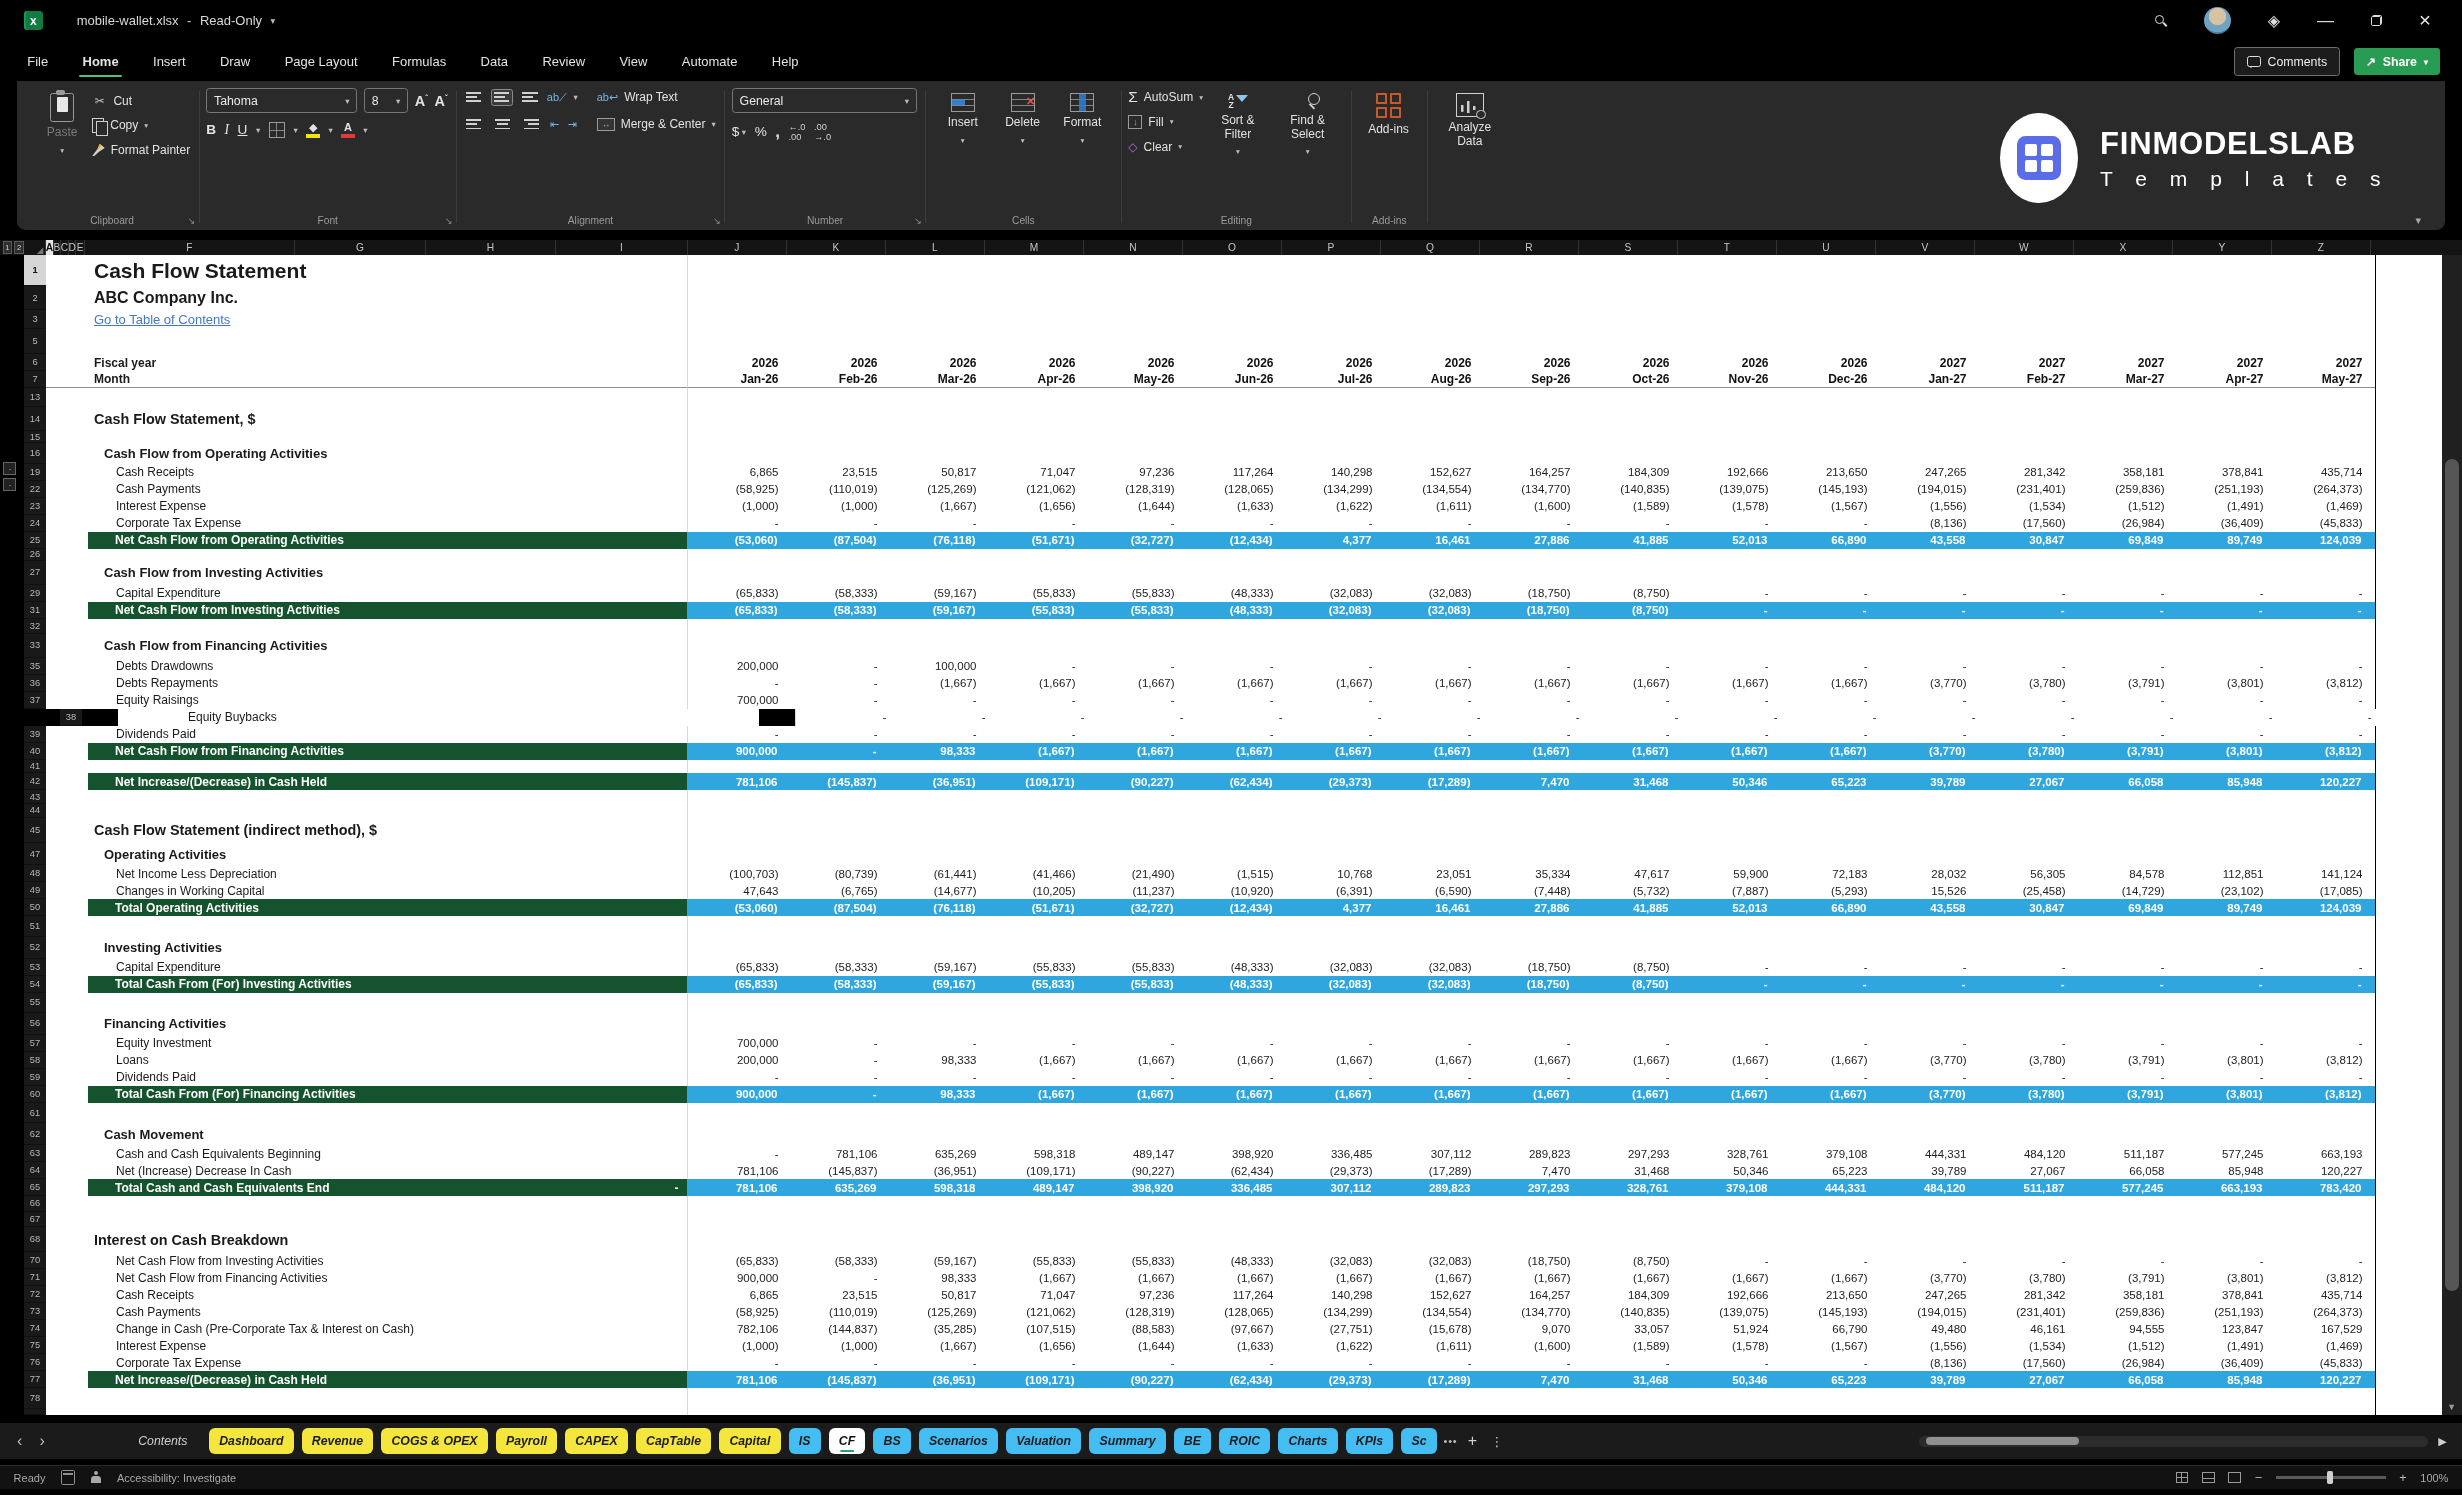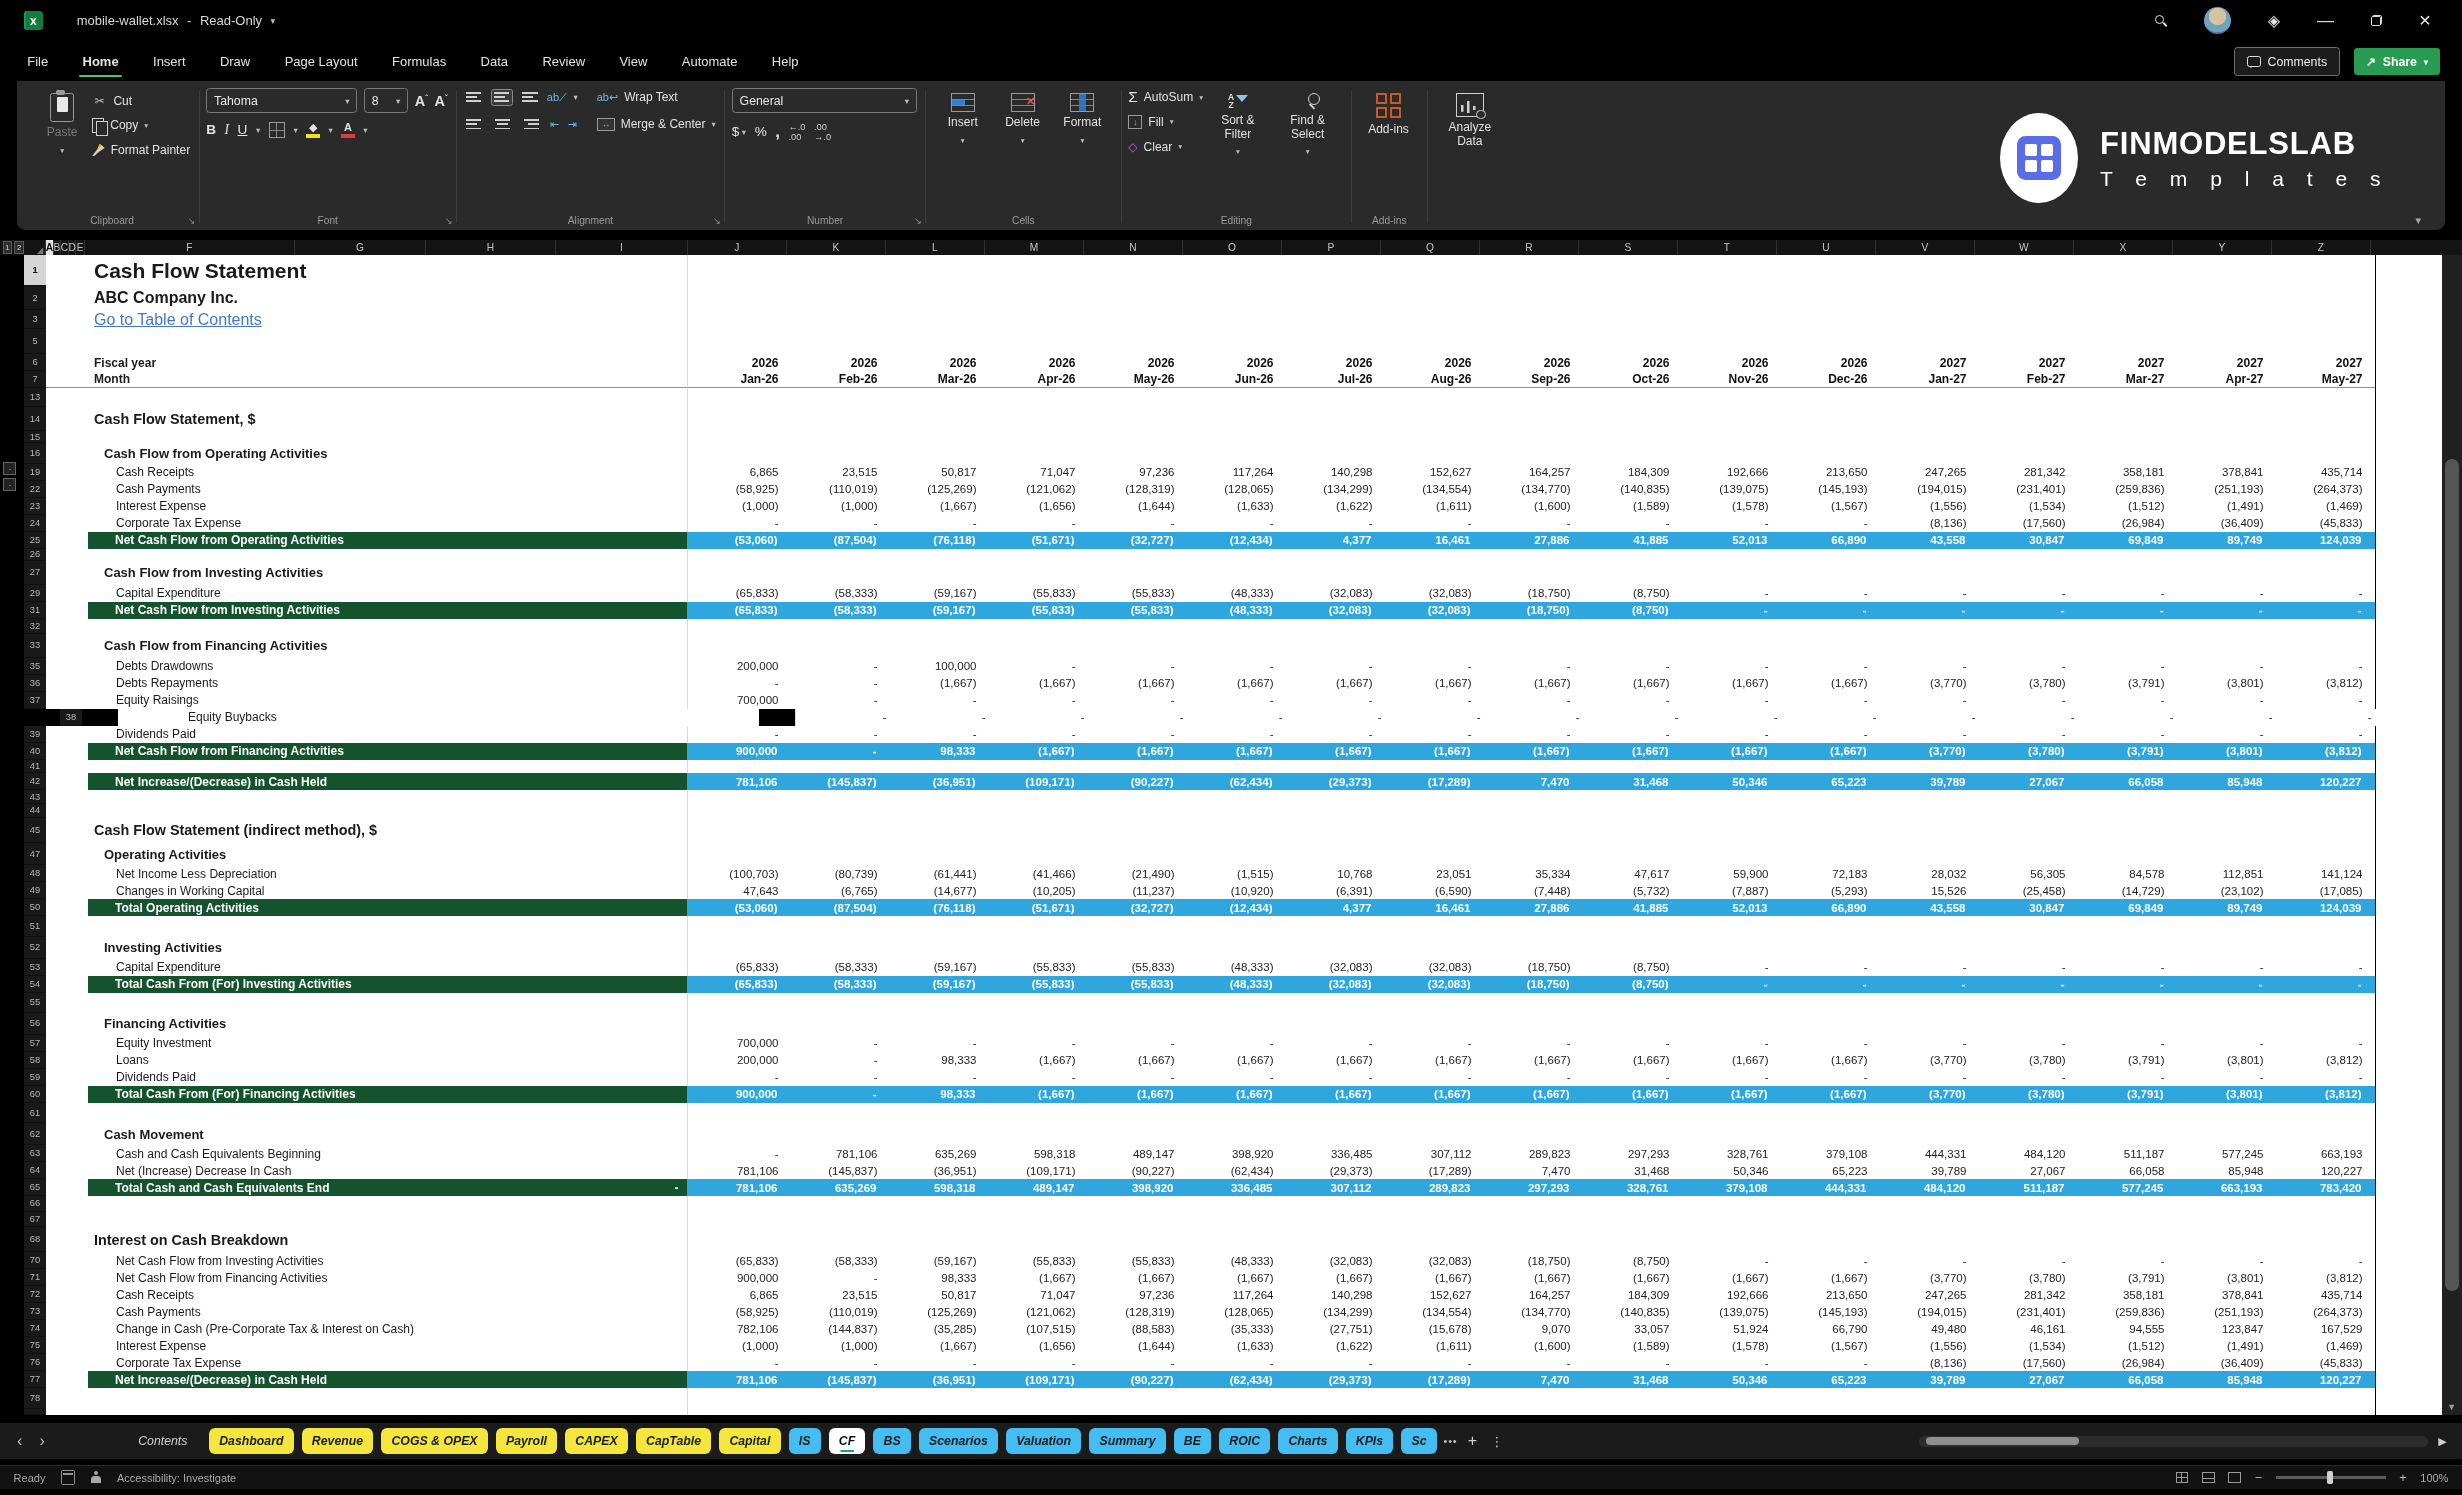--- a/index.html
+++ b/index.html
@@ -117,21 +117,21 @@
   .row{display:flex;flex:none;}
   .row.fill{flex:1;}
   .og{width:24px;background:#000;flex:none;}
   .rn{width:22px;flex:none;background:#191919;color:#b8b8b8;font-size:9.3px;display:flex;align-items:center;justify-content:center;border-bottom:0.8px solid #101010;box-sizing:border-box;}
   .rn.sel{background:#d5d5d5;color:#111;font-weight:bold;}
   .lbl-area{width:641px;flex:none;background:#fff;display:flex;align-items:center;box-sizing:border-box;color:#1a1a1a;}
   .cells{width:1688px;flex:none;background:#fff;display:flex;border-left:0.8px solid #d9d9d9;box-sizing:border-box;}
   .c{width:99px;flex:none;display:flex;align-items:center;justify-content:flex-end;padding-right:8.5px;box-sizing:border-box;font-size:11.5px;color:#222;}
   .r-title .lbl{font-size:21px;font-weight:bold;padding-left:48px;}
   .r-company .lbl{font-size:16px;font-weight:bold;padding-left:48px;}
-  .r-link .lbl{font-size:16px;padding-left:48px;color:#4477cc;text-decoration:underline;}
+  .r-link .lbl{font-size:13px;padding-left:48px;color:#4477cc;text-decoration:underline;}
   .r-section .lbl{font-size:14.4px;font-weight:bold;padding-left:48px;}
   .r-header .lbl{font-size:13px;font-weight:bold;padding-left:58px;}
   .r-item .lbl{font-size:12px;padding-left:70px;}
   .r-years .lbl,.r-months .lbl{font-size:12px;font-weight:bold;padding-left:48px;}
   .r-years .c,.r-months .c{font-weight:bold;font-size:12px;color:#111;}
   .r-months .lbl-area,.r-months .cells{border-bottom:1.7px solid #8f8f8f;}
   .r-total .lbl-area{padding-left:42px;}
   .r-total .bar{flex:1;height:100%;background:#14532d;display:flex;align-items:center;padding-left:27px;color:#fff;font-weight:bold;font-size:12px;box-sizing:border-box;}
   .r-total .cells{background:#2FA7DE;border-left:none;}
   .r-total .c{color:#fff;font-weight:bold;}
@@ -1537,21 +1537,21 @@
           <div class="rn">74</div>
           <div class="lbl-area">
             <span class="lbl">Change in Cash (Pre-Corporate Tax &amp; Interest on Cash)</span>
           </div>
           <div class="cells">
             <div class="c">782,106</div>
             <div class="c">(144,837)</div>
             <div class="c">(35,285)</div>
             <div class="c">(107,515)</div>
             <div class="c">(88,583)</div>
-            <div class="c">(35,333)</div>
+            <div class="c">(97,667)</div>
             <div class="c">(27,751)</div>
             <div class="c">(15,678)</div>
             <div class="c">9,070</div>
             <div class="c">33,057</div>
             <div class="c">51,924</div>
             <div class="c">66,790</div>
             <div class="c">49,480</div>
             <div class="c">46,161</div>
             <div class="c">94,555</div>
             <div class="c">123,847</div>

